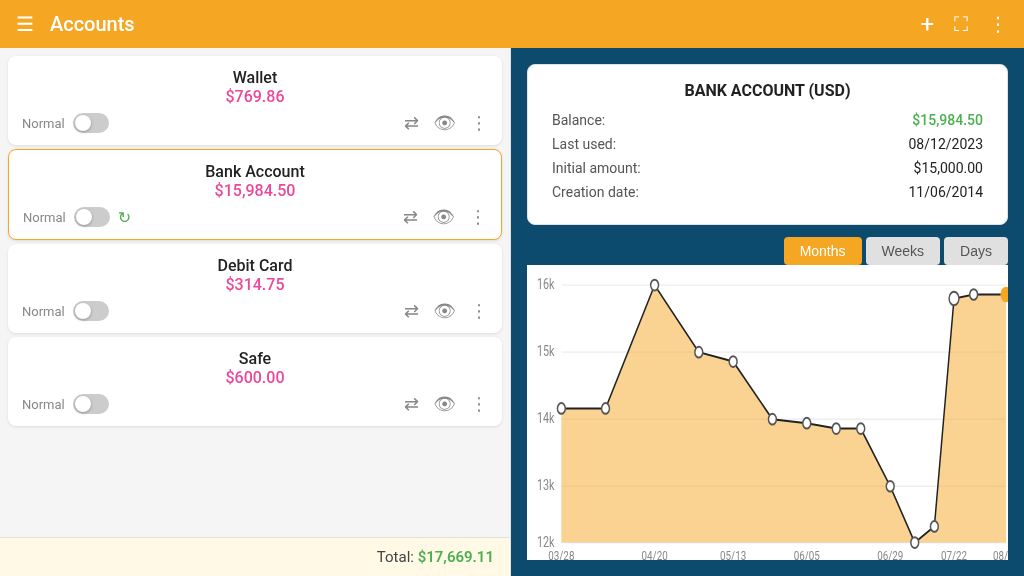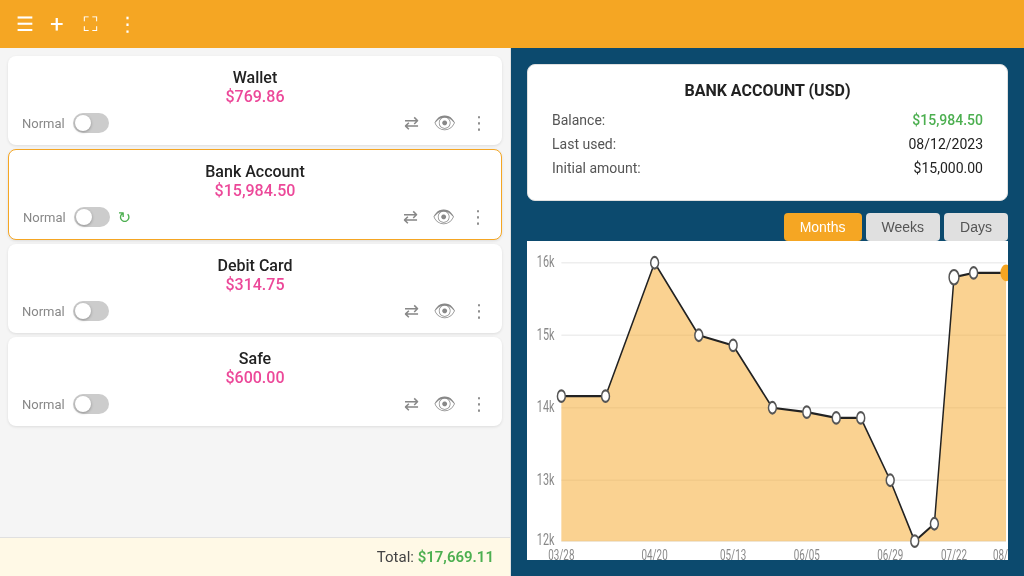--- a/index.html
+++ b/index.html
@@ -232,20 +232,21 @@
     svg.chart {
       width: 100%;
       height: 100%;
     }
   </style>
 </head>
 <body>
 
 <div class="header">
   <span class="header-menu-icon">☰</span>
+  <span class="header-title">Accounts</span>
   <div class="header-actions">
     <span style="font-size:24px;">+</span>
     <span style="font-size:20px;">⛶</span>
     <span style="font-size:20px;">⋮</span>
   </div>
 </div>
 
 <div class="main-content">
 
   <div class="left-panel">
@@ -348,20 +349,24 @@
         <span class="detail-label">Balance:</span>
         <span class="detail-value green">$15,984.50</span>
       </div>
       <div class="detail-row">
         <span class="detail-label">Last used:</span>
         <span class="detail-value">08/12/2023</span>
       </div>
       <div class="detail-row">
         <span class="detail-label">Initial amount:</span>
         <span class="detail-value">$15,000.00</span>
+      </div>
+      <div class="detail-row">
+        <span class="detail-label">Creation date:</span>
+        <span class="detail-value">11/06/2014</span>
       </div>
     </div>
 
     <div class="chart-section">
       <div class="chart-tabs">
         <button class="chart-tab active">Months</button>
         <button class="chart-tab">Weeks</button>
         <button class="chart-tab">Days</button>
       </div>
 

